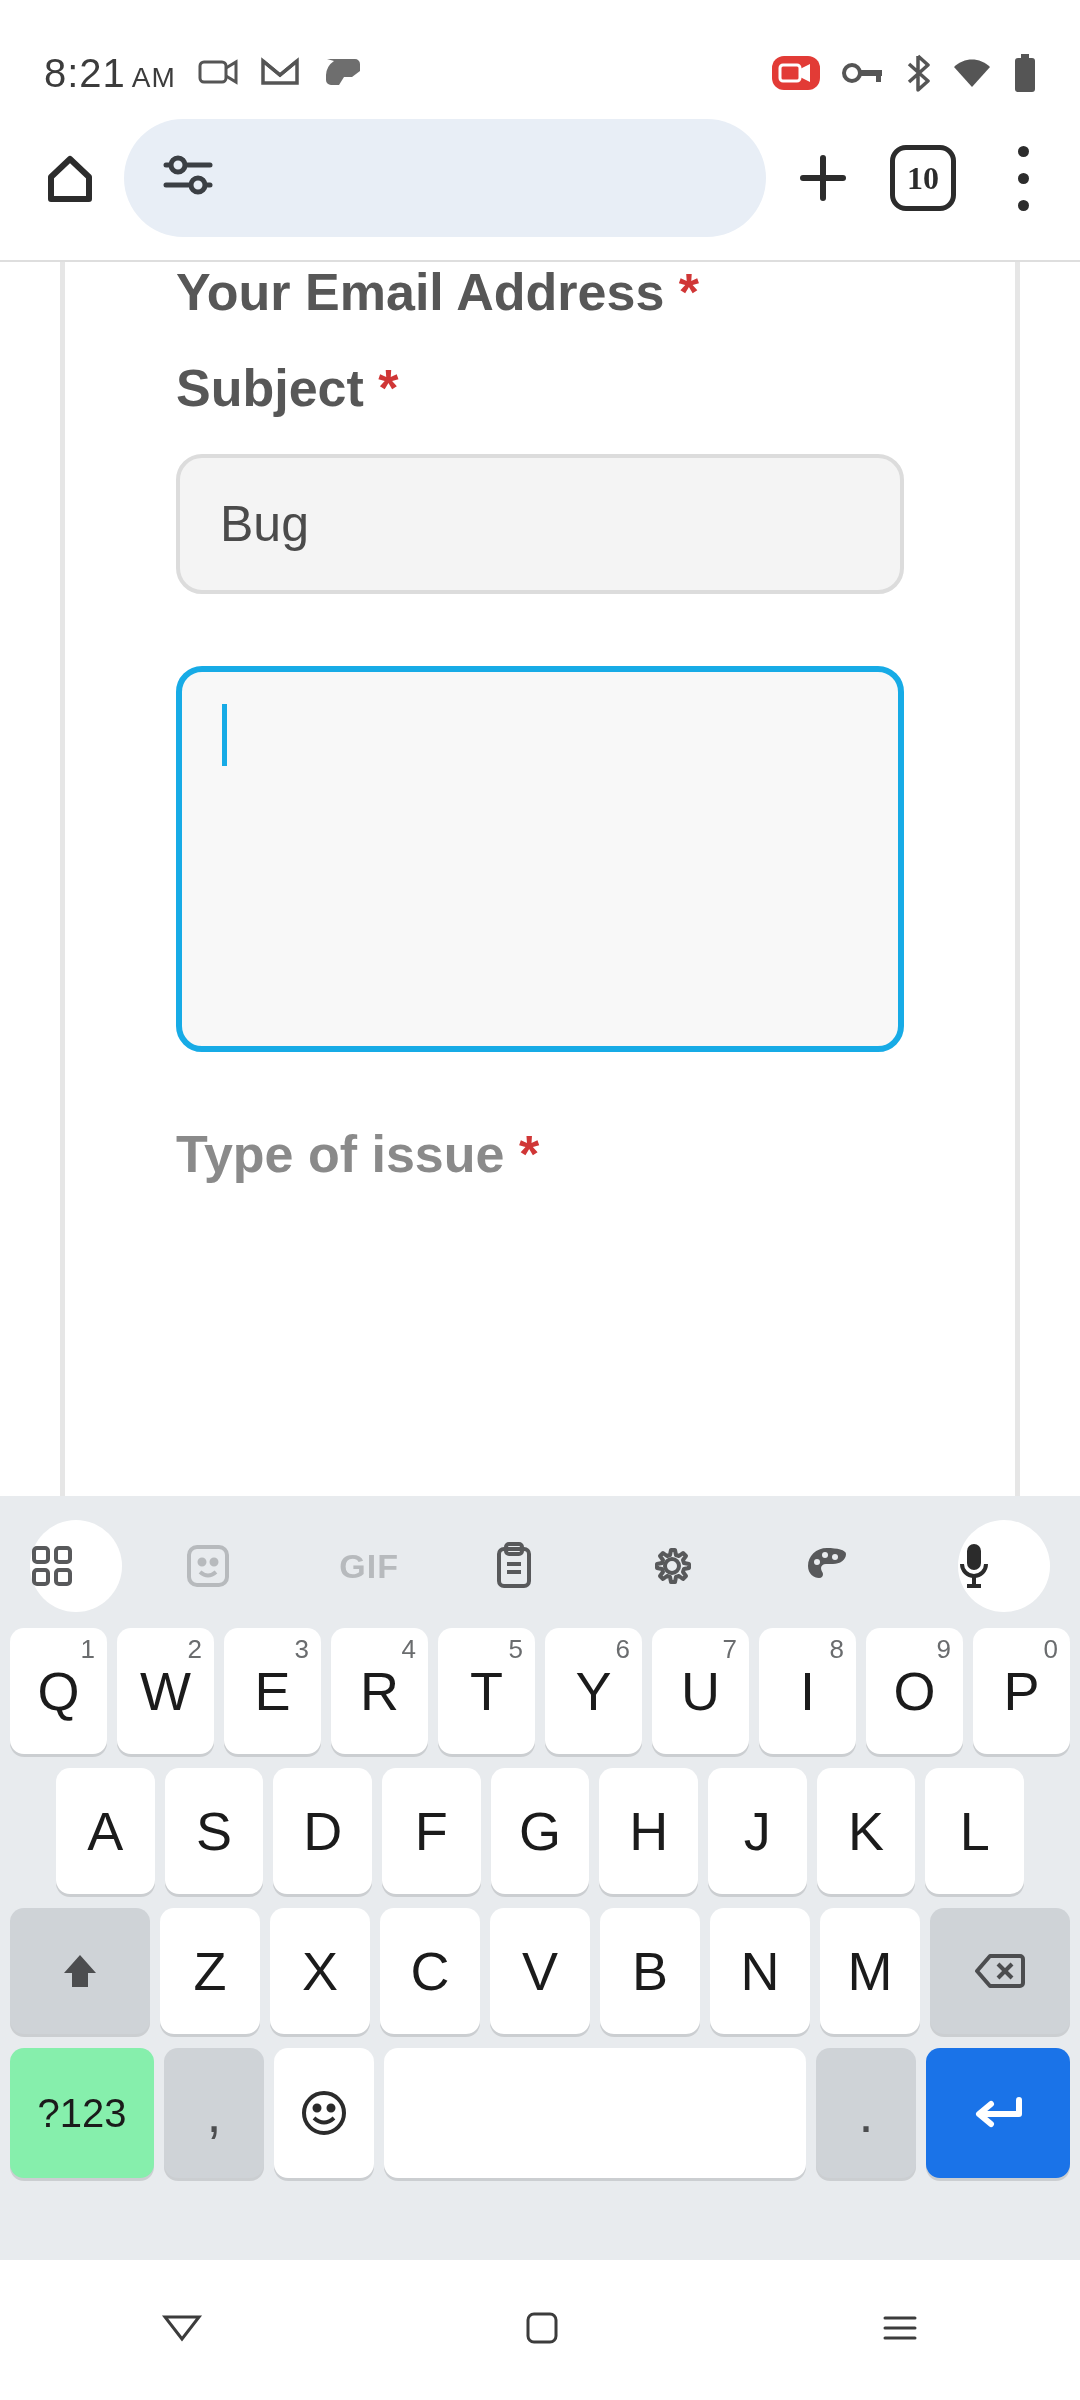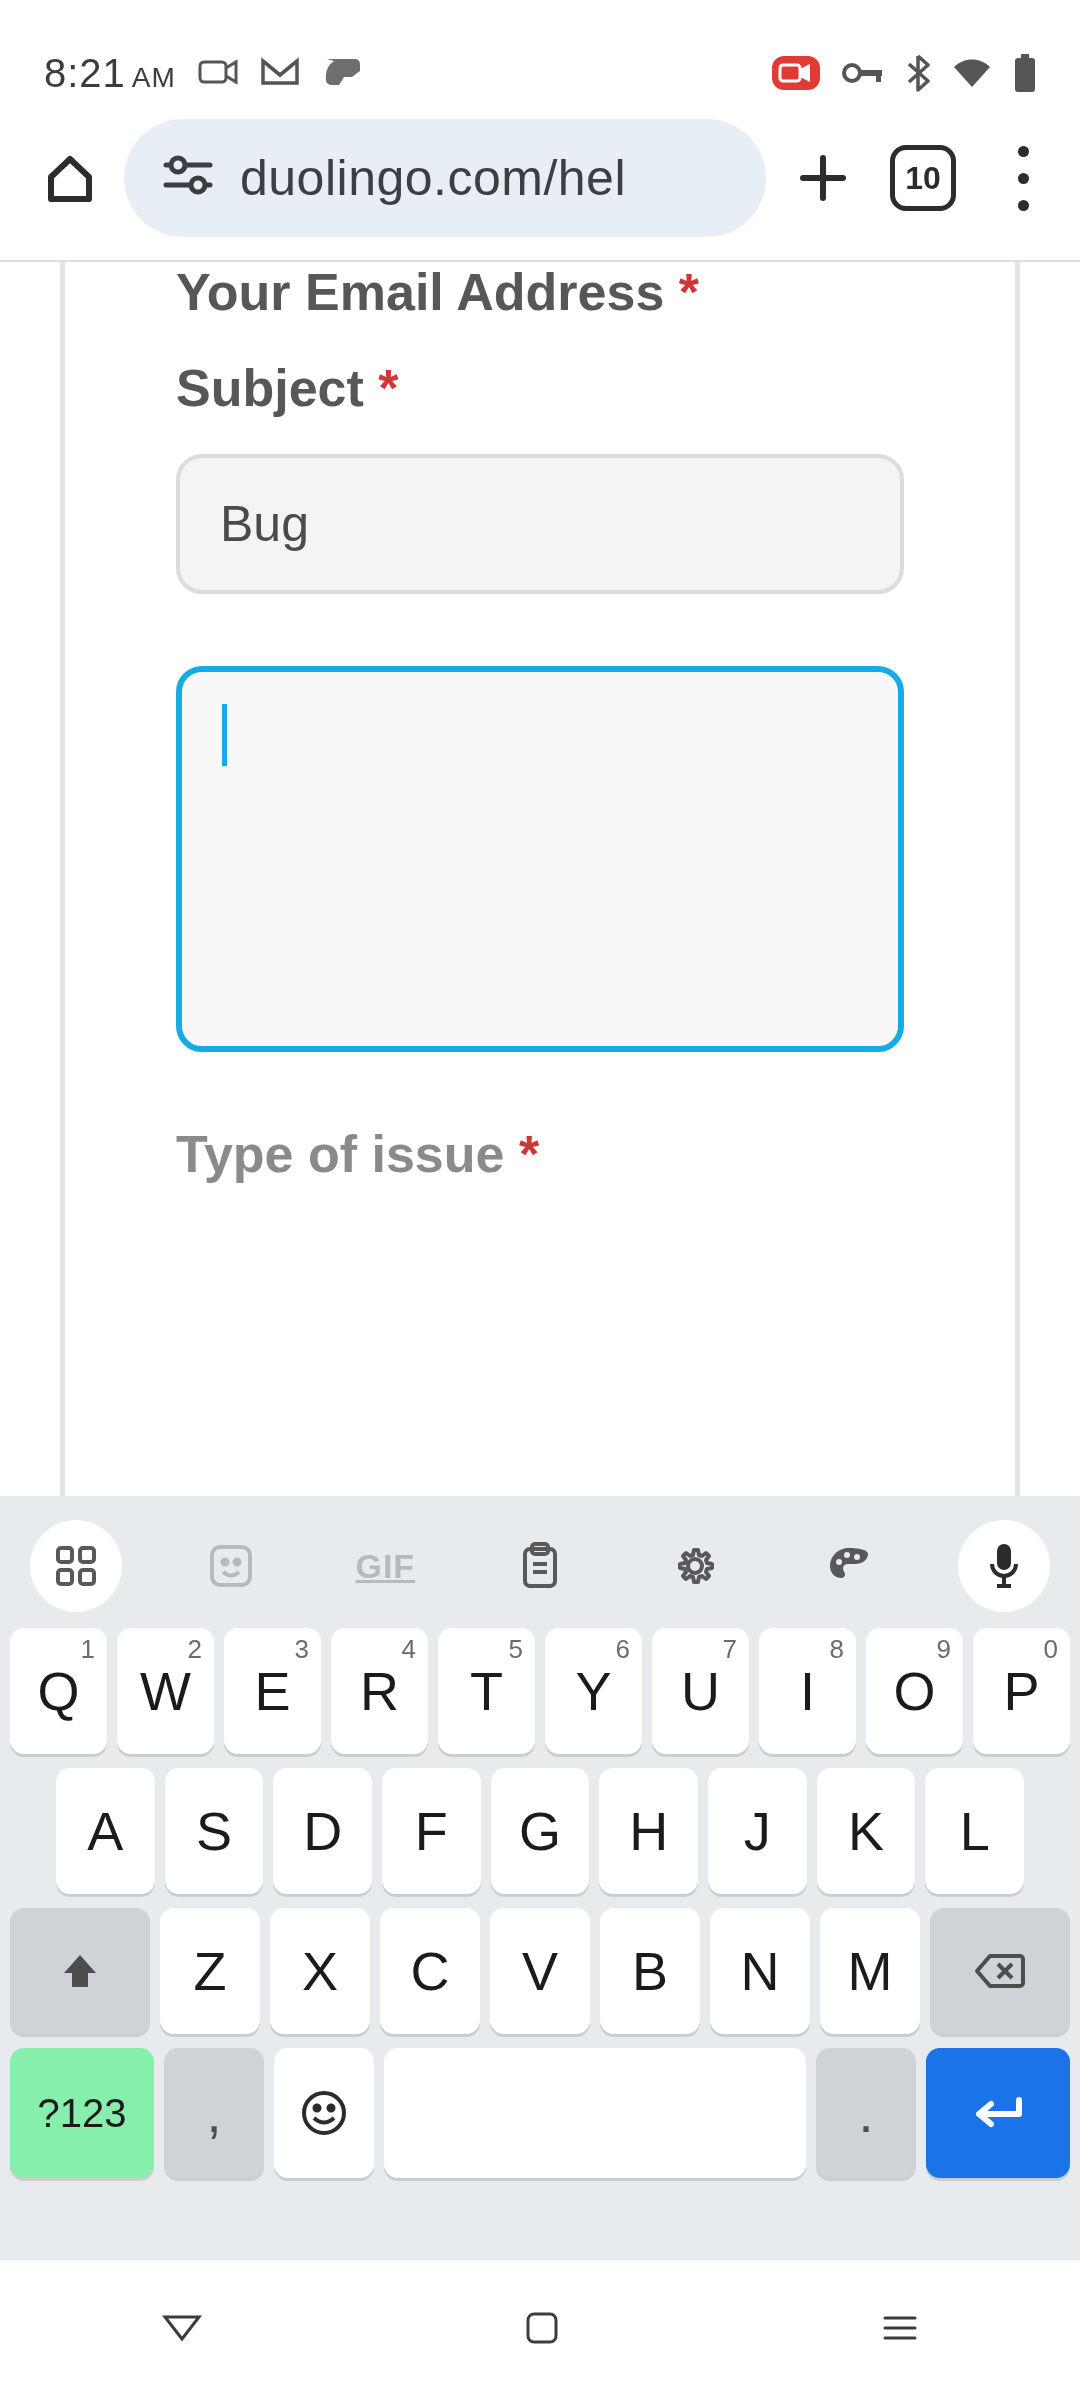--- a/index.html
+++ b/index.html
@@ -11,42 +11,42 @@
   .statusbar .time { font-size:40px; letter-spacing:1px; color:#3c3c3c; font-weight:500; }
   .statusbar .ampm { font-size:28px; margin-left:6px; color:#3c3c3c; }
   .sb-icon { color:#555; }
 
   
   .chrome { height:166px; display:flex; align-items:center; padding:0 14px 0 30px; gap:14px; border-bottom: 2px solid #dedede; }
   .home-btn { width:80px; height:80px; display:flex; align-items:center; justify-content:center; }
   .omnibox { flex:1; height:118px; background:#e8eef6; border-radius:60px; display:flex; align-items:center; padding:0 38px; gap:26px; color:#3b3f44; font-size:50px; overflow:hidden; white-space:nowrap; }
   .omnibox-text { letter-spacing:0.5px; }
   .plus-btn, .tabs-btn, .menu-btn { width:86px; height:86px; display:flex; align-items:center; justify-content:center; }
-  .tabs-badge { width:66px; height:66px; border:5px solid #2c2c2c; border-radius:16px; display:flex; align-items:center; justify-content:center; font-size:32px; font-weight:600; color:#2c2c2c; }
+  .tabs-badge { width:66px; height:66px; border:5px solid #2c2c2c; border-radius:16px; display:flex; align-items:center; justify-content:center; font-size:32px; font-weight:600; color:#2c2c2c;font-family:Liberation Serif, serif; }
   .kebab-dot { width:11px; height:11px; background:#2c2c2c; border-radius:50%; margin:8px 0; }
   .kebab { display:flex; flex-direction:column; align-items:center; }
 
   
   .page { position:relative; height: calc(2400px - 96px - 166px - 140px);  }
   .card-border-l { position:absolute; left:60px; top:0; bottom:0; width:5px; background:#e6e6e6; }
   .card-border-r { position:absolute; right:60px; top:0; bottom:0; width:5px; background:#e6e6e6; }
   .form { position:absolute; left:176px; right:176px; top:0; }
   .frag { font-size:54px; color:#a9a9a9; font-weight:700; letter-spacing:0.5px; margin-top:-4px; margin-bottom:110px; white-space:nowrap; }
   .label { font-size:52px; font-weight:700; color:#575757; margin-bottom:36px; }
   .req { color:#d03636; }
   .field { width:100%; height:140px; background:#f4f4f4; border:4px solid #dcdcdc; border-radius:26px; font-size:50px; color:#4b4b4b; padding:0 40px; display:flex; align-items:center; margin-bottom:72px; }
   .textarea-wrap { width:100%; height:386px; background:#f8f8f8; border:6px solid #17abe6; border-radius:26px; padding:32px 40px; position:relative; margin-bottom:72px; }
   .caret { width:5px; height:62px; background:#17abe6; animation: blink 1s steps(1) infinite; }
   @keyframes blink { 50% { opacity:0; } }
   .dim-label { color:#8a8a8a; }
 
   
   .kb { position:absolute; left:0; right:0; bottom:140px; height:764px; background:#e8ebee; padding-top:14px; }
   .kb-toolbar { height:112px; display:flex; align-items:center; justify-content:space-between; padding:0 30px; }
-  .kb-tool { width:92px; height:92px; border-radius:50%; display:flex; align-items:center; justify-content:center; color:#58595b;text-decoration:underline; }
+  .kb-tool { width:92px; height:92px; border-radius:50%; display:flex; align-items:center; justify-content:flex-start; color:#58595b; }
   .kb-tool.active { background:#fff; }
   .kb-tool.gif { font-weight:800; font-size:34px; color:#b7babd; letter-spacing:1px; }
   .kb-rows { padding: 6px 10px 0 10px; }
   .kb-row { display:flex; gap:10px; justify-content:center; margin-bottom:14px; }
   .key { position:relative; background:#fff; border-radius:14px; height:126px; display:flex; align-items:center; justify-content:center; font-size:54px; color:#1b1b1b; box-shadow: 0 3px 0 rgba(0,0,0,0.12); }
   .key .sup { position:absolute; top:6px; right:12px; font-size:26px; color:#6a6c6e; }
   .key.w1 { width:100px; }
   .key.w15 { width:152px; }
   .key.mod { background:#cfd3d7; }
   .key.bottom { height:130px; }
@@ -129,21 +129,20 @@
   </div>
   <div class="omnibox">
     <span>
       <svg width="52" height="40" viewBox="0 0 52 40" fill="none" stroke="#3b3f44" stroke-width="5" stroke-linecap="round">
           <line x1="4" y1="10" x2="48" y2="10"></line>
           <line x1="4" y1="30" x2="48" y2="30"></line>
           <circle cx="16" cy="10" r="7" fill="#e8eef6"></circle>
           <circle cx="36" cy="30" r="7" fill="#e8eef6"></circle>
         </svg>
     </span>
-    <span class="omnibox-text">duolingo.com/hel</span>
   </div>
   <div class="plus-btn">
     <svg width="52" height="52" viewBox="0 0 52 52" stroke="#2c2c2c" stroke-width="6" stroke-linecap="round">
         <line x1="26" y1="6" x2="26" y2="46"></line>
         <line x1="6" y1="26" x2="46" y2="26"></line>
       </svg>
   </div>
   <div class="tabs-btn">
     <div class="tabs-badge">
         <span>10</span>

